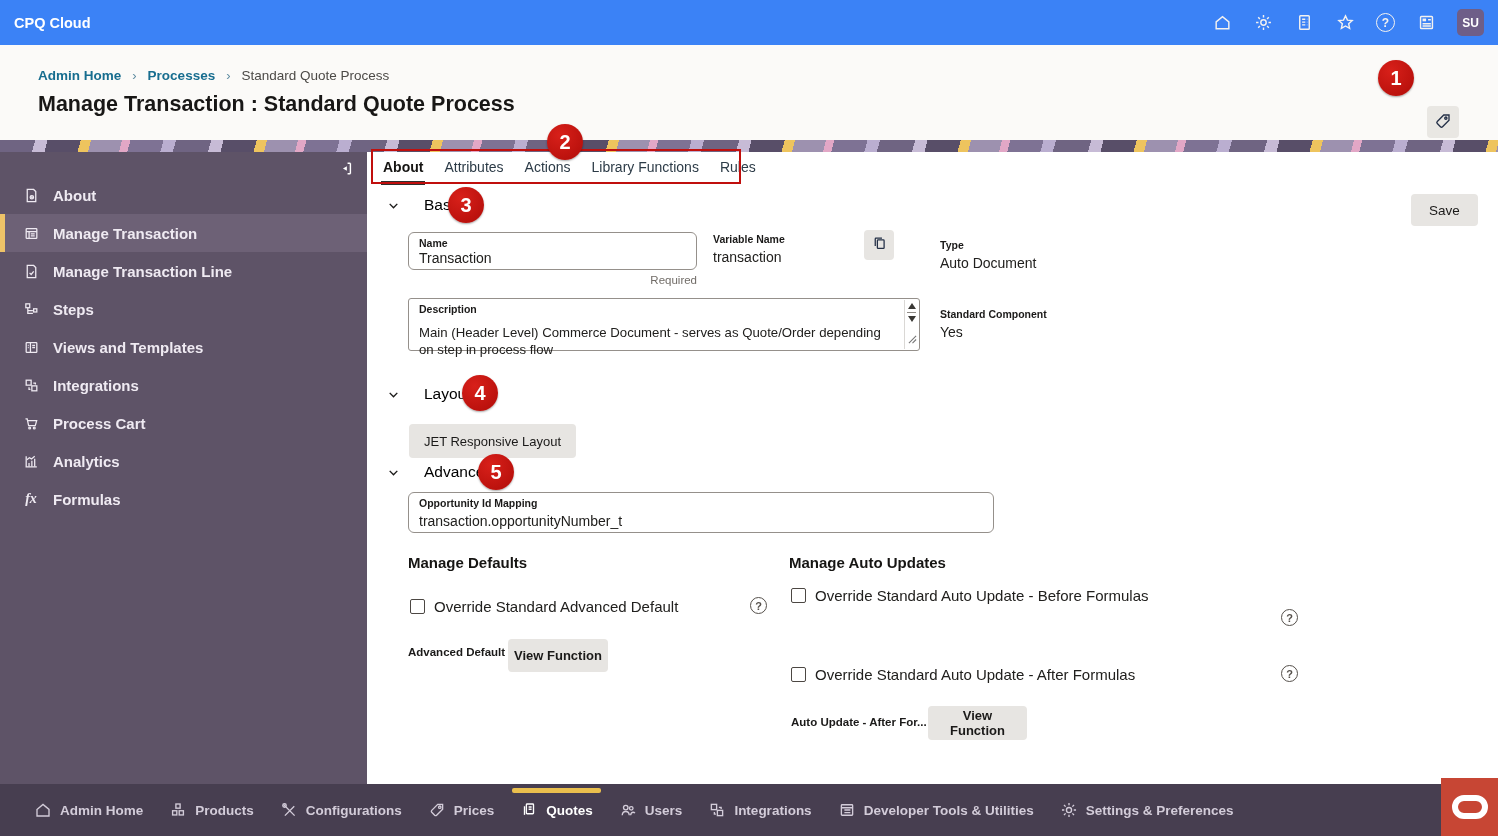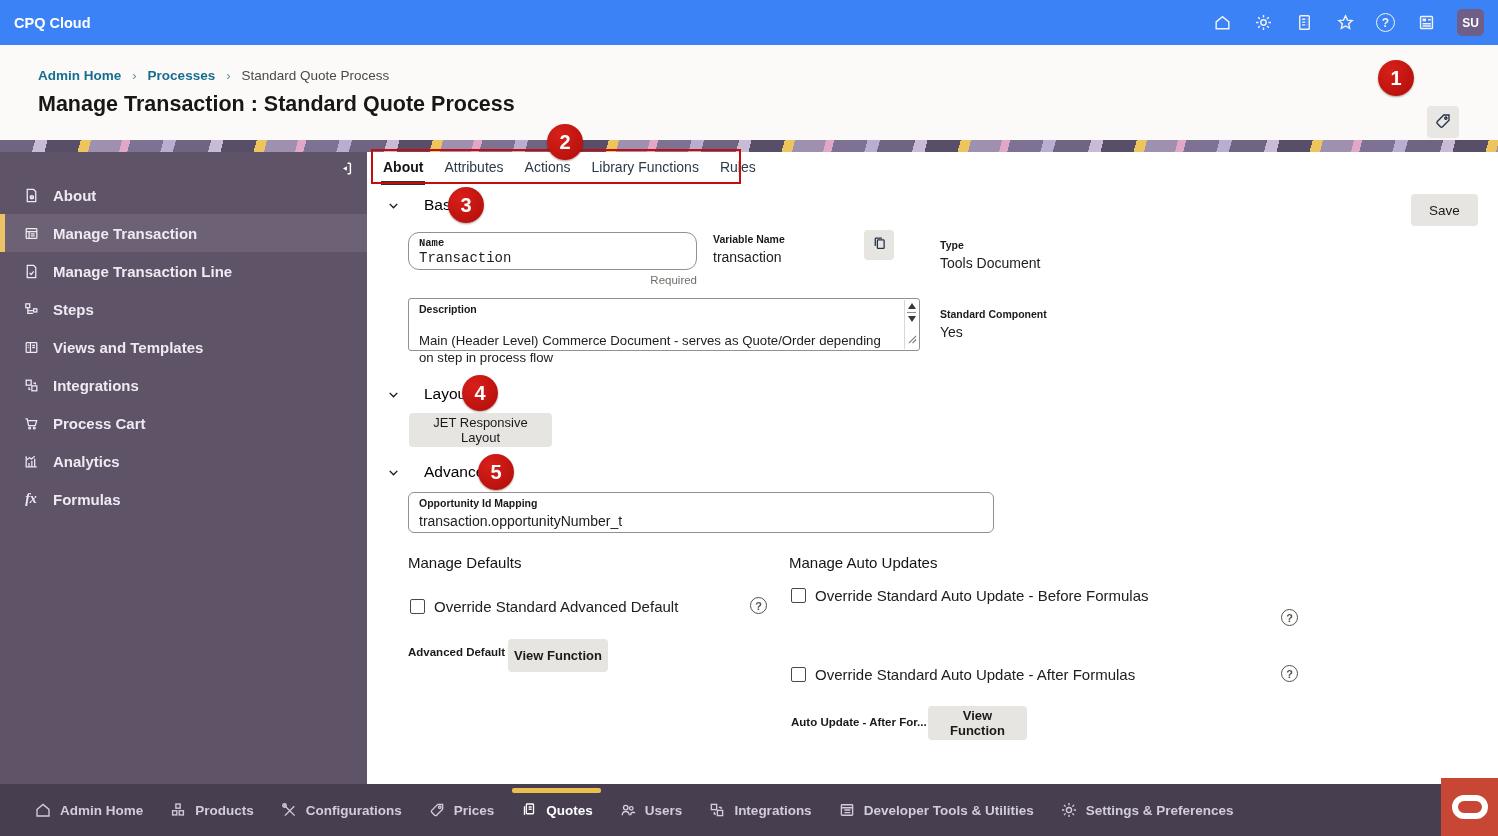--- a/index.html
+++ b/index.html
@@ -59,49 +59,49 @@
   #sec-layout{left:20px;top:233px;}
   #sec-advanced{left:20px;top:311px;}
 
   #save-btn{position:absolute;left:1027px;top:42px;width:67px;height:32px;background:#e7e5e2;border:none;
             border-radius:4px;font-size:13.5px;color:#1b1a19;cursor:pointer;font-family:inherit;margin-left:17px;}
 
   .field-label{font-size:10.5px;font-weight:bold;color:#1b1a19;}
   .field-value{font-size:14px;color:#21201e;margin-top:4px;}
 
   #name-field{position:absolute;left:41px;top:80px;width:289px;height:38px;border:1px solid #95908b;
-              border-radius:11px;padding:4px 10px;background:#fff;cursor:text;font-family:Liberation Mono, monospace;}
+              border-radius:6px;padding:4px 10px;background:#fff;cursor:text;}
   #name-field .field-value{margin-top:1px;}
   #required-note{position:absolute;left:41px;top:122px;width:289px;text-align:right;
                  font-size:11.5px;color:#716c67;}
   #varname{position:absolute;left:346px;top:81px;}
   #copy-btn{position:absolute;left:497px;top:78px;width:30px;height:30px;background:#e7e5e2;border:none;
             border-radius:4px;display:flex;align-items:center;justify-content:center;color:#243047;cursor:pointer;}
   #type-field{position:absolute;left:573px;top:87px;}
 
   #desc-field{position:absolute;left:41px;top:146px;width:512px;height:53px;border:1px solid #95908b;
               border-radius:3px;padding:4px 20px 4px 10px;background:#fff;cursor:text;}
-  #desc-field .desc-text{font-size:13.2px;line-height:1.32;color:#21201e;margin-top:17px;}
+  #desc-field .desc-text{font-size:13.2px;line-height:1.32;color:#21201e;margin-top:9px;}
   #desc-scroll{position:absolute;right:1px;top:1px;bottom:1px;width:14px;border-left:1px solid #dad8d5;
                display:flex;flex-direction:column;align-items:center;padding-top:3px;gap:3px;}
   .tri-up{width:0;height:0;border-left:4px solid transparent;border-right:4px solid transparent;
           border-bottom:6px solid #3a3835;cursor:pointer;}
   .tri-down{width:0;height:0;border-left:4px solid transparent;border-right:4px solid transparent;
             border-top:6px solid #3a3835;cursor:pointer;}
   .scroll-line{width:9px;height:1px;background:#8f8b86;}
   #desc-resize{position:absolute;right:2px;bottom:2px;cursor:nwse-resize;color:#777;}
   #stdcomp{position:absolute;left:573px;top:156px;}
 
-  #jet-btn{position:absolute;left:42px;top:261px;width:143px;height:34px;background:#e7e5e2;border:none;
+  #jet-btn{position:absolute;left:42px;top:272px;width:167px;height:34px;background:#e7e5e2;border:none;
            border-radius:4px;font-size:13px;color:#1b1a19;cursor:pointer;font-family:inherit;}
 
   #opp-field{position:absolute;left:41px;top:340px;width:586px;height:41px;border:1px solid #95908b;
              border-radius:6px;padding:4px 10px;background:#fff;cursor:text;}
 
-  .group-head{position:absolute;font-size:15px;font-weight:normal;color:#161513;}
+  .group-head{position:absolute;font-size:15px;font-weight:bold;color:#161513;}
   #md-head{left:41px;top:402px;}
   #mau-head{left:422px;top:402px;}
 
   .cb-row{position:absolute;display:flex;align-items:center;gap:9px;}
   .checkbox{width:15px;height:15px;border:1.6px solid #4c4743;border-radius:2px;background:#fff;cursor:pointer;flex:none;}
   .cb-label{font-size:15px;color:#21201e;}
   #md-cb{left:43px;top:446px;}
   #mau-cb1{left:424px;top:435px;}
   #mau-cb2{left:424px;top:514px;}
 
@@ -337,21 +337,21 @@
       <span>
         <svg width="17" height="17" viewBox="0 0 24 24" fill="none" stroke="currentColor" stroke-width="1.8">
             <rect x="9" y="7" width="9.5" height="12" rx="1"></rect>
             <path d="M6 15.5V5.5a1 1 0 0 1 1-1h8.5"></path>
           </svg>
       </span>
     </button>
 
     <div id="type-field">
       <div class="field-label">Type</div>
-      <div class="field-value">Tools Document</div>
+      <div class="field-value">Auto Document</div>
     </div>
 
     <div id="desc-field">
       <div class="field-label">Description</div>
       <div class="desc-text">Main (Header Level) Commerce Document - serves as Quote/Order depending on step in process flow</div>
       <div id="desc-scroll">
         <span class="tri-up"></span>
         <span class="scroll-line"></span>
         <span class="tri-down"></span>
       </div>

